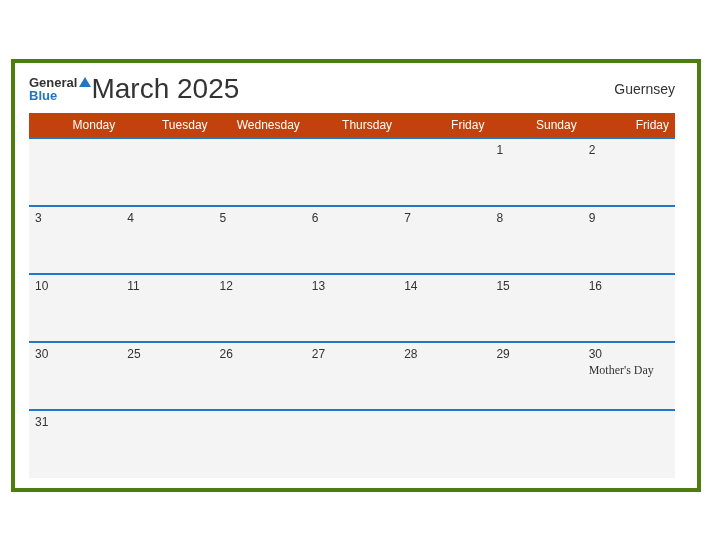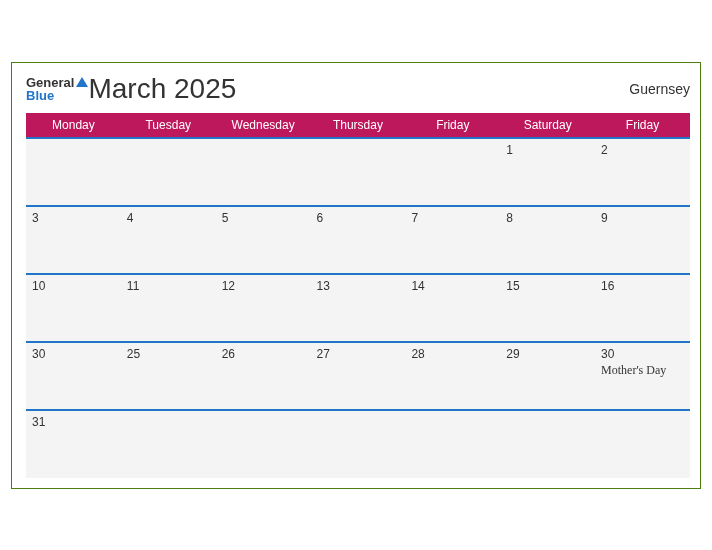--- a/index.html
+++ b/index.html
@@ -9,22 +9,22 @@
       display: flex;
       justify-content: center;
       align-items: center;
       width: 712px;
       height: 550px;
       overflow: hidden;
     }
     .calendar-wrapper {
       width: 690px;
       background: #fff;
-      border: 1px solid #4d7c0f;
-      padding: 10px 10px 10px 14px;
+      border: 4px solid #4d7c0f;
+      padding: 10px 22px 10px 14px;
     }
     .calendar-header {
       display: flex;
       align-items: center;
       justify-content: space-between;
       margin-bottom: 8px;
       position: relative;
     }
     .logo-area {
       display: flex;
@@ -68,25 +68,25 @@
       font-size: 14px;
       color: #333;
       text-align: right;
       min-width: 80px;
     }
     .calendar-grid {
       width: 100%;
       border-collapse: collapse;
     }
     .calendar-grid thead tr th {
-      background: #be185d;
+      background: #c2410c;
       color: #fff;
       font-size: 12px;
       font-weight: normal;
-      text-align: center;
+      text-align: right;
       padding: 5px 6px;
       border: none;
     }
     .calendar-grid tbody tr td {
       width: calc(100% / 7);
       vertical-align: top;
       padding: 4px 6px 20px 6px;
       font-size: 12px;
       color: #333;
       border-top: 2px solid #2176c7;
@@ -131,21 +131,21 @@
   </div>
 
   <table class="calendar-grid">
     <thead>
       <tr>
       <th>Monday</th>
           <th>Tuesday</th>
           <th>Wednesday</th>
           <th>Thursday</th>
           <th>Friday</th>
-          <th>Saturday</th>
+          <th>Sunday</th>
           <th>Friday</th>
         </tr>
     </thead>
     <tbody id="calendar-body">
     <tr>
           <td class="empty"></td>
           <td class="empty"></td>
           <td class="empty"></td>
           <td class="empty"></td>
           <td class="empty"></td>

